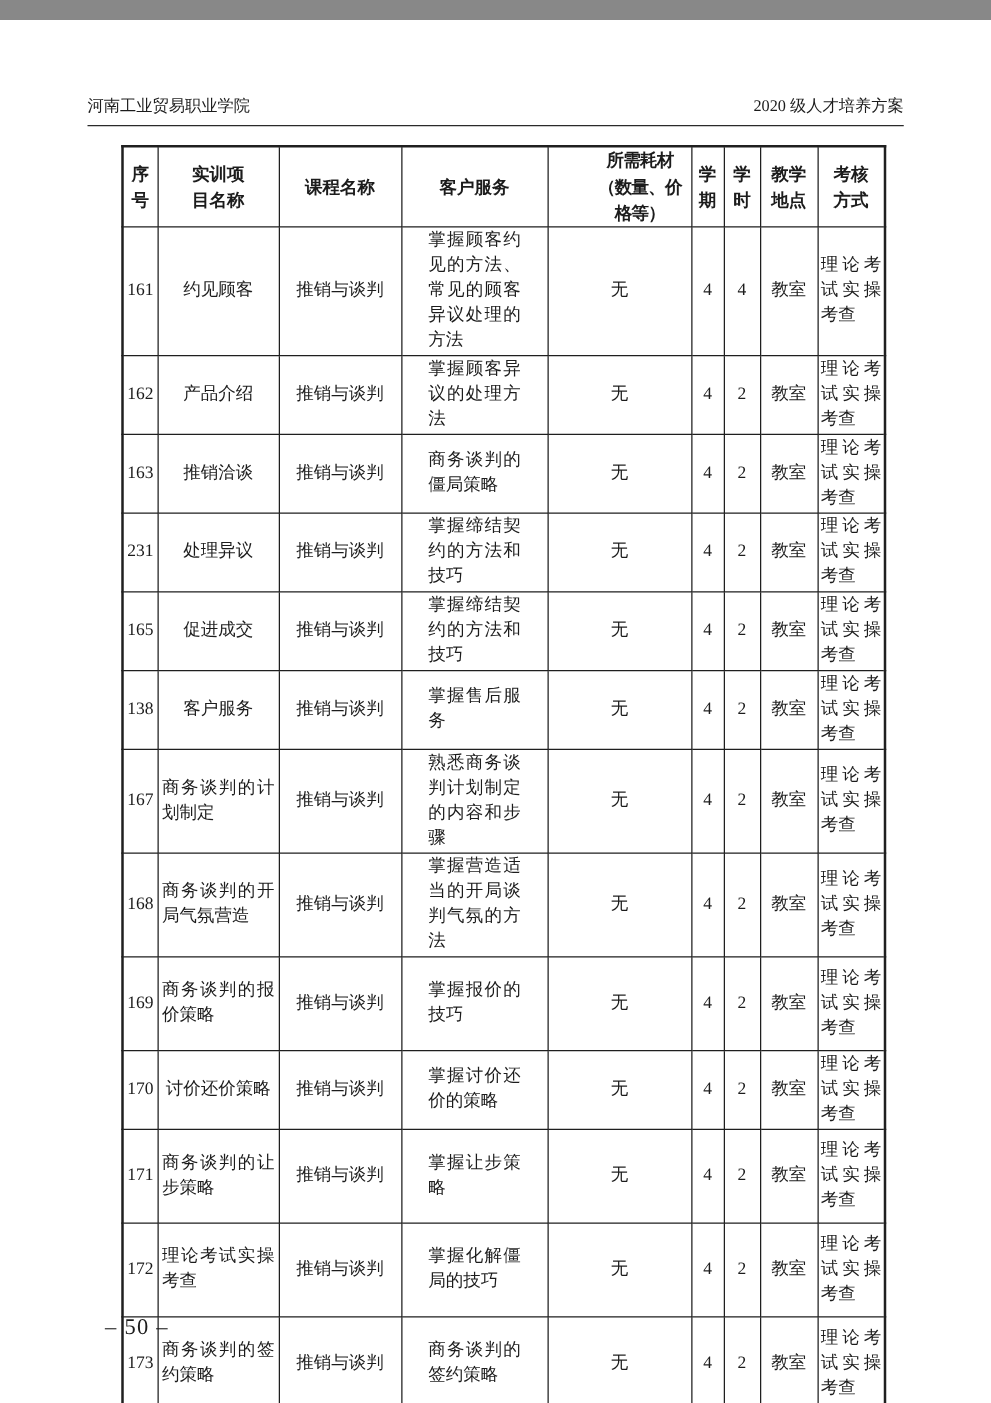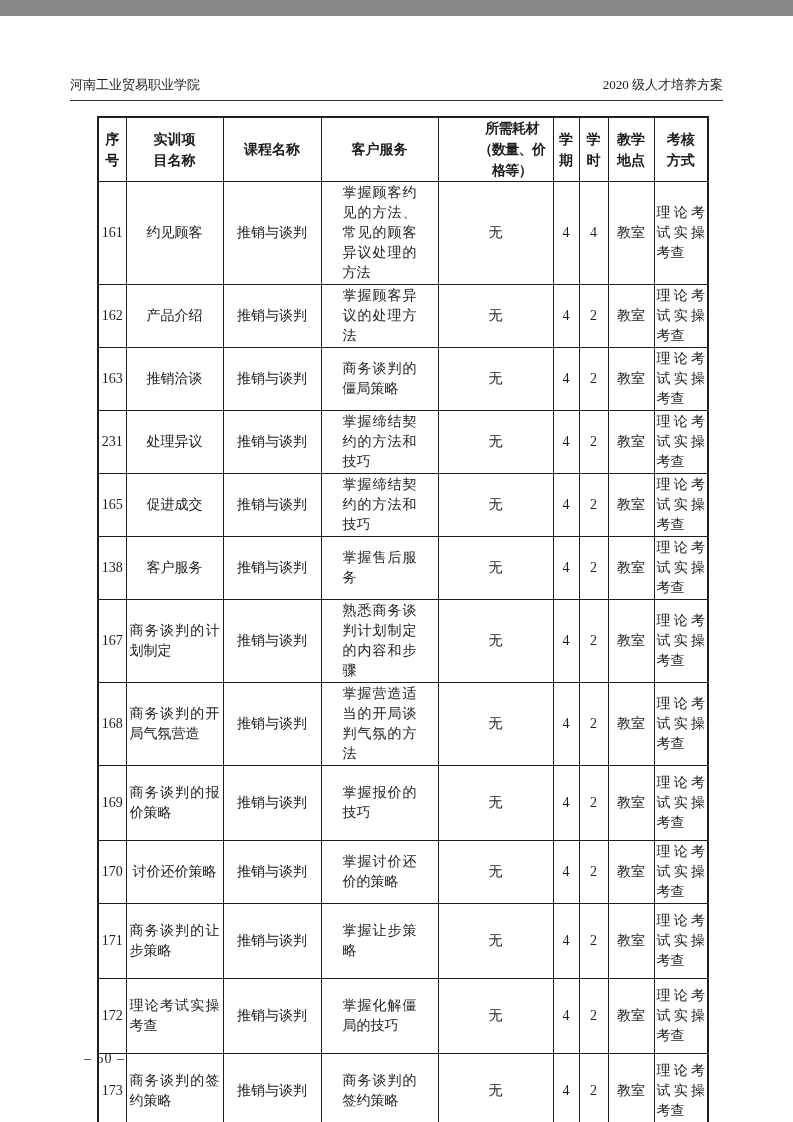--- a/index.html
+++ b/index.html
@@ -56,21 +56,21 @@
   .doc-table tbody tr.tall { height:70px; }
   .c-no, .c-course, .c-materials, .c-semester, .c-hours, .c-location { text-align:center; }
   .c-project { text-align:center; padding:17px 3px; }
   .c-project.long { text-align:justify; text-justify:inter-character; }
   .c-objective { text-align:justify; text-justify:inter-character; padding:1px 21px; }
   .c-assessment { text-align:justify; text-justify:inter-character; padding:1px 2px; }
   
   .page-footer {
     position:absolute;
     left:84px; top:1035px;
-    font-size:14px;
+    font-size:18px;
     letter-spacing:1px;
   }
 </style>
 </head>
 <body>
 
 <div class="sheet">
 
   <div class="page-header">
     <span>河南工业贸易职业学院</span>

